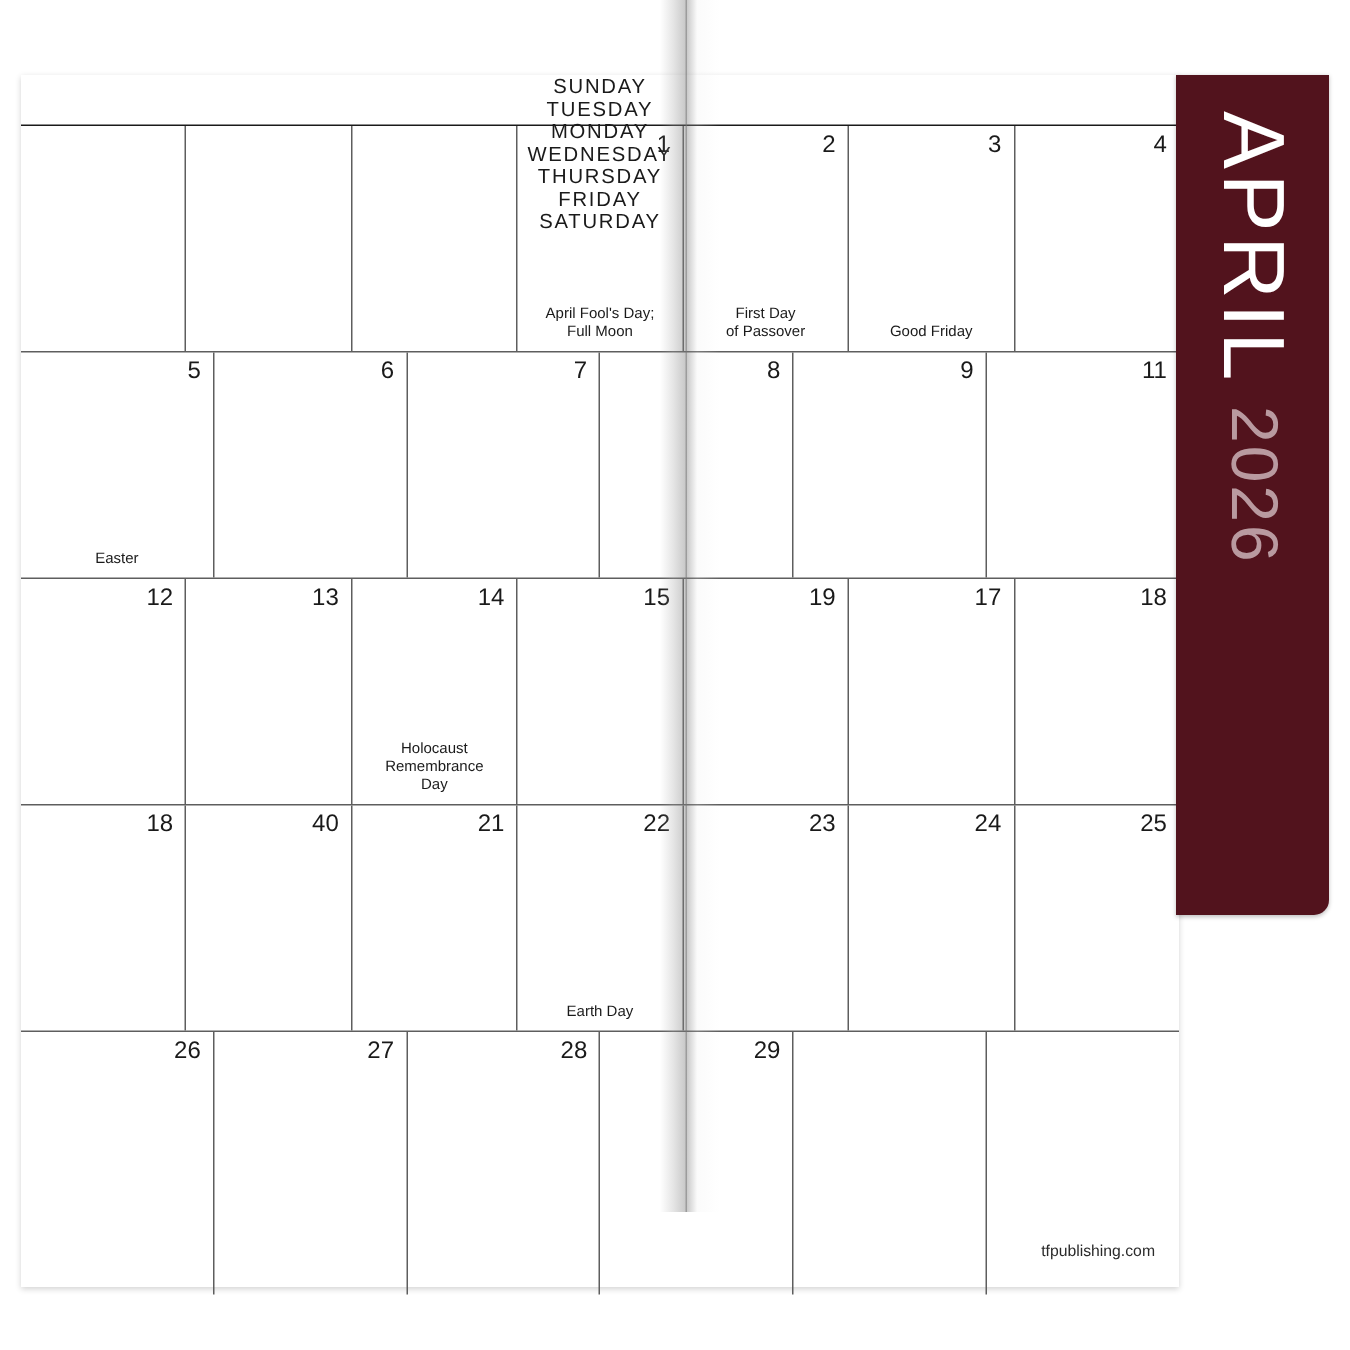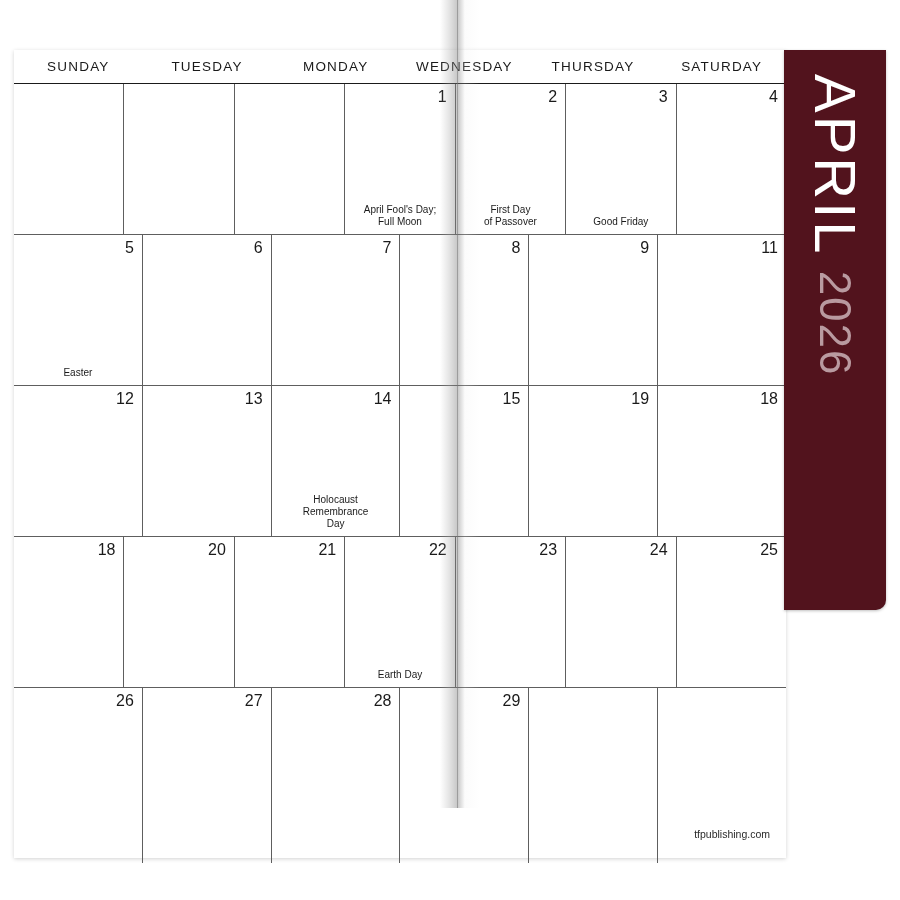--- a/index.html
+++ b/index.html
@@ -28,20 +28,21 @@
     height: 808px;
     background: #ffffff;
     box-shadow: 0 1px 4px rgba(0,0,0,0.18);
   }
 
   
   .weekday-row {
     display: flex;
     height: 33px;
     border-bottom: 1.6px solid #1a1a1a;
+    flex-direction: column;
   }
   .weekday-cell {
     flex: 1 1 0;
     display: flex;
     align-items: center;
     justify-content: center;
     font-size: 13.5px;
     letter-spacing: 1.2px;
     color: #1a1a1a;
     font-weight: 400;
@@ -175,20 +176,21 @@
 <div id="page">
 
   <div class="spread">
 
     <div class="weekday-row">
       <div class="weekday-cell">SUNDAY</div>
       <div class="weekday-cell">TUESDAY</div>
       <div class="weekday-cell">MONDAY</div>
       <div class="weekday-cell">WEDNESDAY</div>
       <div class="weekday-cell">THURSDAY</div>
+      <div class="weekday-cell">FRIDAY</div>
       <div class="weekday-cell">SATURDAY</div>
     </div>
 
     <div class="weeks">
 
       <div class="week-row">
         <div class="day-cell">
           <div class="day-number"></div>
           <div class="day-event"></div>
         </div>
@@ -260,32 +262,36 @@
         </div>
         <div class="day-cell">
           <div class="day-number">15</div>
           <div class="day-event"></div>
         </div>
         <div class="day-cell">
           <div class="day-number">19</div>
           <div class="day-event"></div>
         </div>
         <div class="day-cell">
+          <div class="day-number">17</div>
+          <div class="day-event"></div>
+        </div>
+        <div class="day-cell">
           <div class="day-number">18</div>
           <div class="day-event"></div>
         </div>
       </div>
 
       <div class="week-row">
         <div class="day-cell">
           <div class="day-number">18</div>
           <div class="day-event"></div>
         </div>
         <div class="day-cell">
-          <div class="day-number">20</div>
+          <div class="day-number">40</div>
           <div class="day-event"></div>
         </div>
         <div class="day-cell">
           <div class="day-number">21</div>
           <div class="day-event"></div>
         </div>
         <div class="day-cell">
           <div class="day-number">22</div>
           <div class="day-event">Earth Day</div>
         </div>

